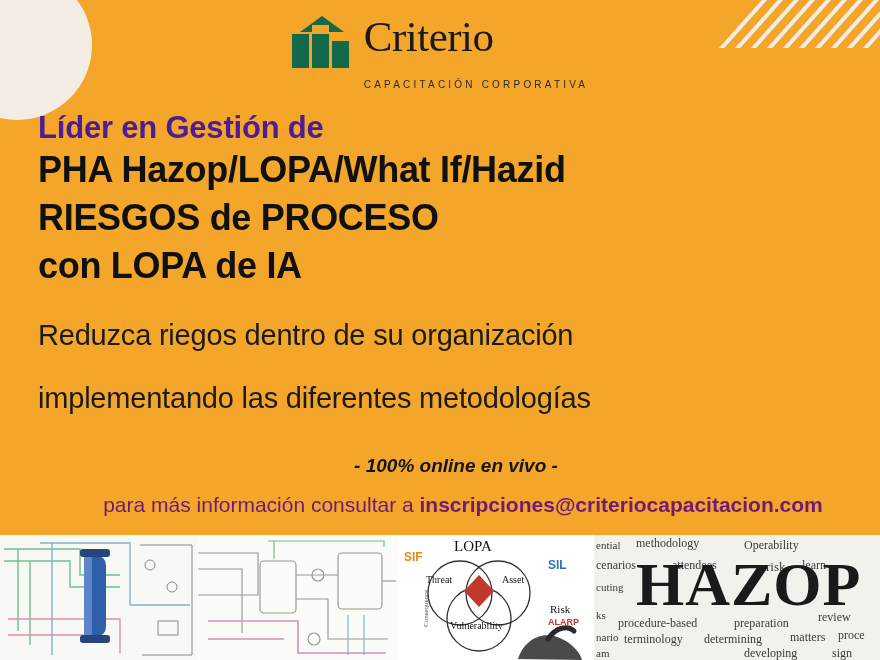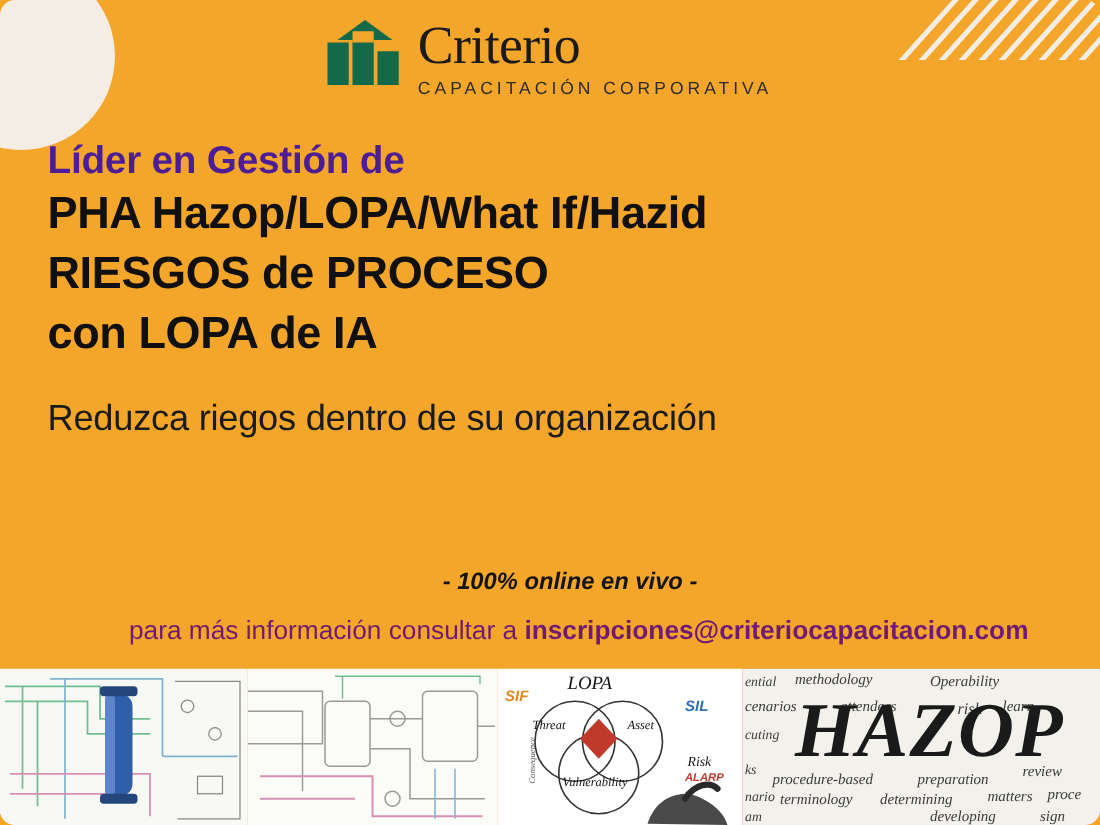--- a/index.html
+++ b/index.html
@@ -12,21 +12,20 @@
     overflow: hidden;
     font-family: "Liberation Sans", sans-serif;
     background: #F5A623;
   }
   #poster {
     position: relative;
     width: 880px;
     height: 660px;
     background: #F4A62A;
     overflow: hidden;
-    border-radius: 12px;
   }
 
   
   .circle-deco {
     position: absolute;
     left: -58px;
     top: -30px;
     width: 150px;
     height: 150px;
     border-radius: 50%;
@@ -91,24 +90,24 @@
   }
   .logo-name {
     font-family: "Liberation Serif", serif;
     font-size: 43px;
     line-height: 46px;
     color: #1A1A1A;
     letter-spacing: -0.5px;
     font-weight: 400;
   }
   .logo-sub {
-    font-size: 14px;
+    font-size: 10px;
     letter-spacing: 3.2px;
     color: #2b2b2b;
-    margin-top: 2px;
+    margin-top: 19px;
     text-align: right;
     white-space: nowrap;
   }
 
   
   .content {
     position: absolute;
     left: 38px;
     top: 110px;
     width: 810px;
@@ -173,21 +172,20 @@
     bottom: 0;
     width: 880px;
     height: 125px;
     display: flex;
     z-index: 2;
   }
   .strip-cell {
     position: relative;
     height: 125px;
     overflow: hidden;
-    font-style: italic;
   }
   .cell-pid     { width: 198px; background: #f7f7f4; }
   .cell-pid2    { width: 200px; background: #fbfbf8; }
   .cell-lopa    { width: 196px; background: #ffffff; }
   .cell-hazop   { width: 286px; background: #f0abfc; }
 
   
   .pid-svg, .lopa-svg, .hazop-svg { display:block; }
   .wc-main {
     font-family: "Liberation Serif", serif;
@@ -236,20 +234,21 @@
 
   <div class="content">
     <div class="kicker">Líder en Gestión de</div>
     <div class="headline">
       <span class="hl">PHA Hazop/LOPA/What If/Hazid</span>
       <span class="hl">RIESGOS de PROCESO</span>
       <span class="hl">con LOPA de IA</span>
     </div>
     <div class="subhead">
       <span class="sl">Reduzca riegos dentro de su organización</span>
+      <span class="sl">implementando las diferentes metodologías</span>
     </div>
   </div>
 
   <div class="footer-info">
     <div class="online-note">- 100% online en vivo -</div>
     <div class="contact-line">
       <span>para más información consultar a </span><span class="email">inscripciones@criteriocapacitacion.com</span>
     </div>
   </div>
 

